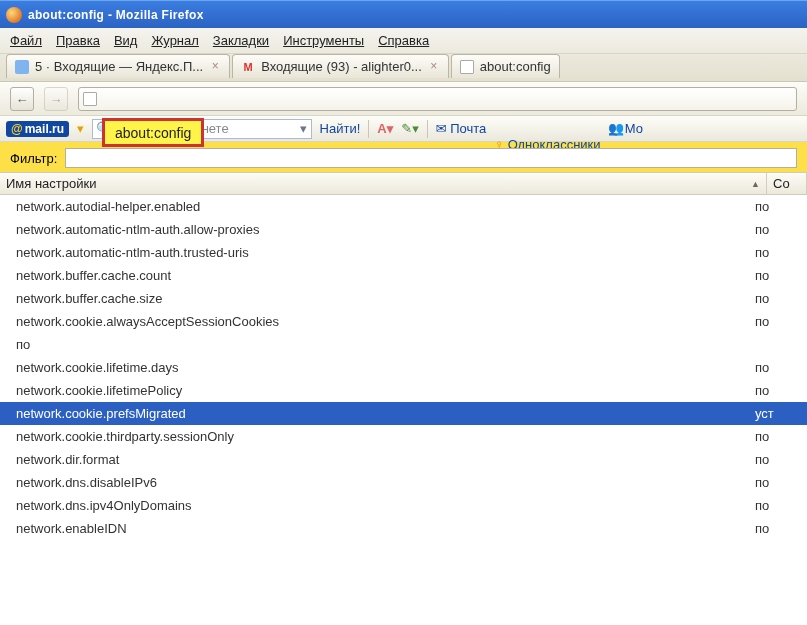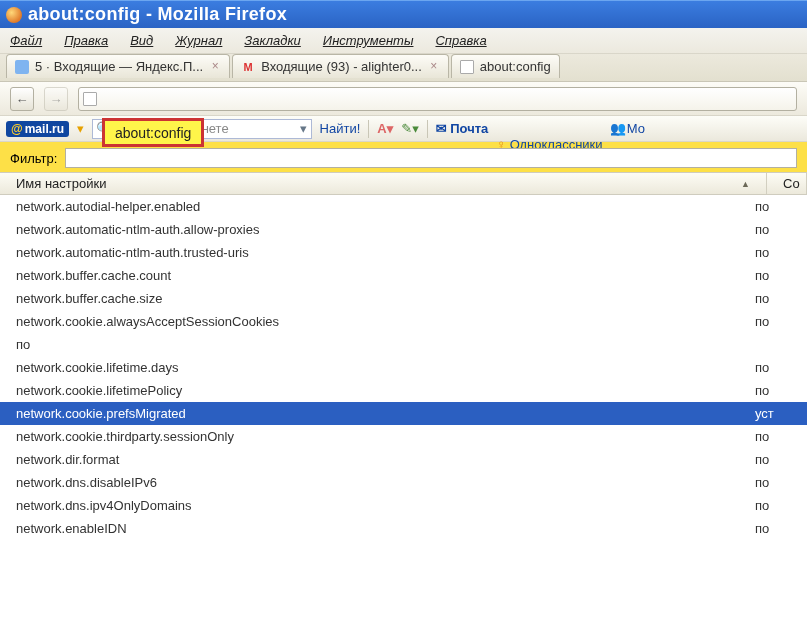--- a/index.html
+++ b/index.html
@@ -1,20 +1,20 @@
 <!DOCTYPE html>
 <html><head>
 <meta charset="utf-8">
 <style>
   * { box-sizing: border-box; margin: 0; padding: 0; }
   body { font-family: "Trebuchet MS", Tahoma, Arial, sans-serif; font-size: 13px; background: #fff; width: 807px; height: 625px; overflow: hidden; }
   .titlebar { height: 28px; background: linear-gradient(#3b7de0,#2a63c4); color: #fff; display: flex; align-items: center; padding: 0 6px; border-top: 1px solid #6ba6f0; }
   .titlebar-icon { width: 16px; height: 16px; background: radial-gradient(circle at 35% 35%, #ffd87a, #e07a2a 70%); border-radius: 50%; margin-right: 6px; }
-  .titlebar-text { font-weight: bold; font-size: 18px; letter-spacing: 0.3px; }
-  .menubar { height: 26px; background: linear-gradient(#f4f3ee,#ece9de); display: flex; align-items: center; padding: 12px 10px; gap: 22px; border-bottom: 1px solid #d9d6c9; font-style: italic; }
+  .titlebar-text { font-weight: bold; font-size: 12px; letter-spacing: 0.3px; }
+  .menubar { height: 26px; background: linear-gradient(#f4f3ee,#ece9de); display: flex; align-items: center; padding: 12px 10px; gap: 14px; border-bottom: 1px solid #d9d6c9; }
   .menu-item { cursor: default; color: #222; }
   .menu-item .ul { text-decoration: underline; }
   .tabstrip { height: 28px; background: linear-gradient(#ece9dd,#e3e0cf); display: flex; align-items: flex-start; padding: 0 6px; gap: 2px; border-bottom: 1px solid #c9c6b6; }
   .tab { height: 24px; border: 1px solid #b9b6a6; border-bottom: none; border-radius: 4px 4px 0 0; background: linear-gradient(#fdfcf7,#e9e6d8); display: flex; align-items: center; padding: 0 8px; gap: 6px; color: #333; max-width: 260px; overflow: hidden; white-space: nowrap; cursor: default; }
   .tab .tab-close { width: 12px; height: 12px; color: #a88; text-align: center; line-height: 10px; font-size: 12px; }
   .tab .tab-icon { width: 14px; height: 14px; display: flex; align-items: center; justify-content: center; font-size: 11px; font-weight: bold; }
   .tab-icon.blue { background:#7fb4f0; border-radius:2px; color:#fff; }
   .tab-icon.red { color:#d33; }
   .tab-icon.page { border: 1px solid #aaa; background: #fff; border-radius: 1px; }
   .navbar { height: 34px; background: linear-gradient(#fdfcf7,#ece9dd); display: flex; align-items: center; padding: 4px 10px; gap: 10px; border-bottom: 1px solid #d9d6c9; }
@@ -26,21 +26,21 @@
   .mailru { background:#1047a0; color:#fff; padding: 1px 5px; border-radius: 3px; font-weight: bold; font-size: 12px; display:flex; align-items:center; gap:2px; }
   .mailru .at { color:#ffcf2b; }
   .searchbox { border: 1px solid #adb9d6; height: 20px; width: 220px; background:#fff; display:flex; align-items:center; padding: 0 4px; gap:4px; color:#888; }
   .searchbox .mag { color:#26a; }
   .mailbtn { color:#1146a3; cursor:default; }
   .toolbar-sep { width:1px; height:18px; background:#c9c6b6; }
   .od-icon { color:#e58a19; font-weight:bold; }
   .filterbar { height: 30px; display: flex; align-items: center; padding: 6px 10px 4px; gap: 8px; background:#fde047; }
   .filterbar input { flex:1; height: 20px; border: 1px solid #b3b0a1; padding: 0 4px; }
   .table-head { display:flex; border: 1px solid #cfccbe; border-left:none; border-right:none; background:linear-gradient(#fdfcf5,#ece9db); }
-  .th { padding: 3px 16px; border-right:1px solid #d2cfc0; font-size: 13px; color:#222; }
+  .th { padding: 3px 6px; border-right:1px solid #d2cfc0; font-size: 13px; color:#222; }
   .th.name { flex:1; }
   .th.sort { display:flex; align-items:center; gap:6px; }
   .sort-arrow { font-size:9px; color:#6b6857; }
   .rows { }
   .row { padding: 4px 16px; color:#333; display:flex; }
   .row.sel { background:#2b5fc1; color:#fff; }
   .row .c1 { flex:1; }
   .row .c2 { width: 36px; }
 </style>
 </head>
@@ -100,21 +100,21 @@
   <div class="searchbox">
     <span class="mag">🔍</span>
     <span style="color:#888;">Поиск в интернете</span>
     <span style="margin-left:auto;color:#678;">▾</span>
   </div>
   <span class="mailbtn">Найти!</span>
   <span class="toolbar-sep"></span>
   <span style="color:#d66;font-weight:bold;">A▾</span>
   <span style="color:#4a8a3a;">✎▾</span>
   <span class="toolbar-sep"></span>
-  <span style="color:#1146a3;font-weight:bold;">✉ <span>Почта</span></span>
+  <span style="color:#1146a3;">✉ <span>Почта</span></span>
   <span style="color:#1146a3;margin-top:32px;"><span class="od-icon">♀</span> <span>Одноклассники</span></span>
   <span style="color:#1146a3;">👥<span>Мо</span></span>
 </div>
 
 <div class="filterbar">
   <span>Фильтр:</span>
   <input style="">
 </div>
 
 <div class="table-head">

